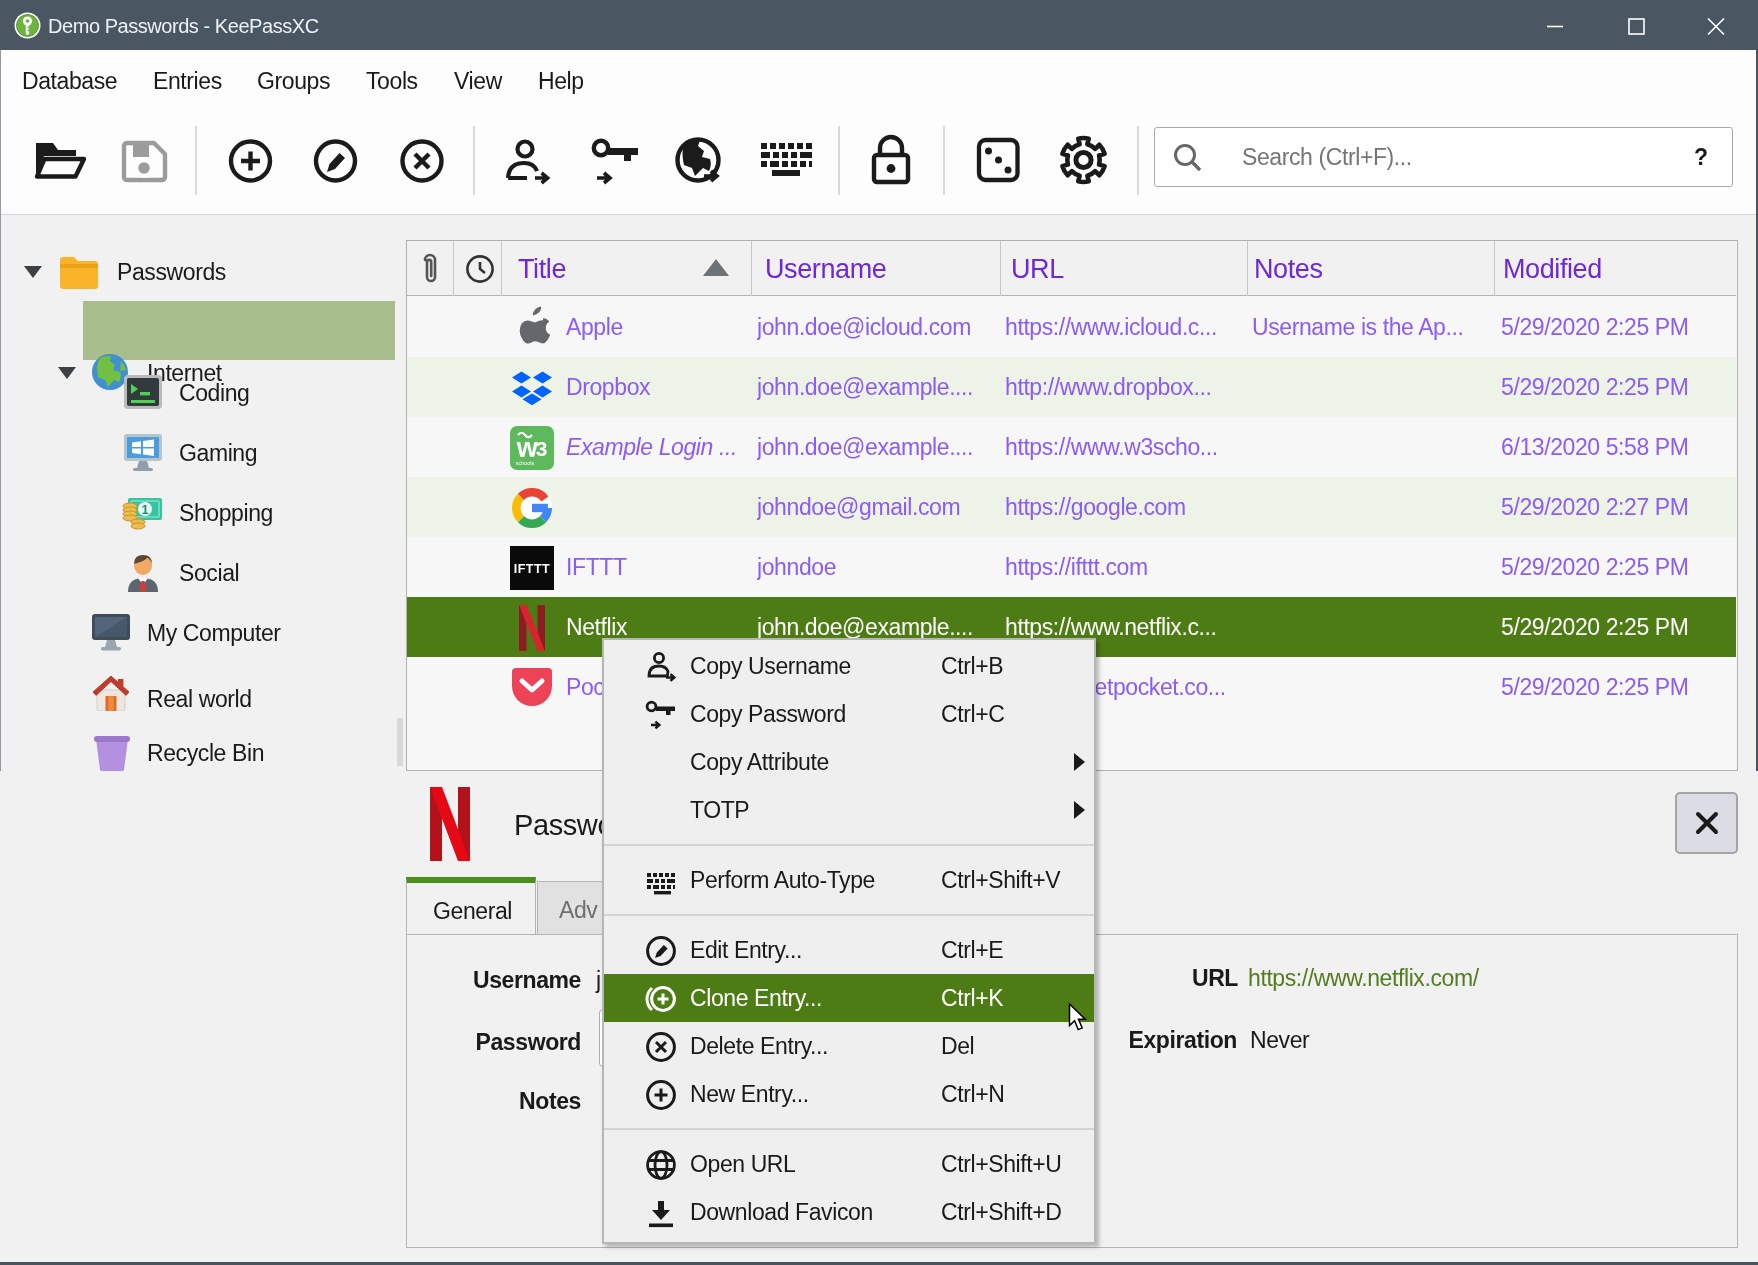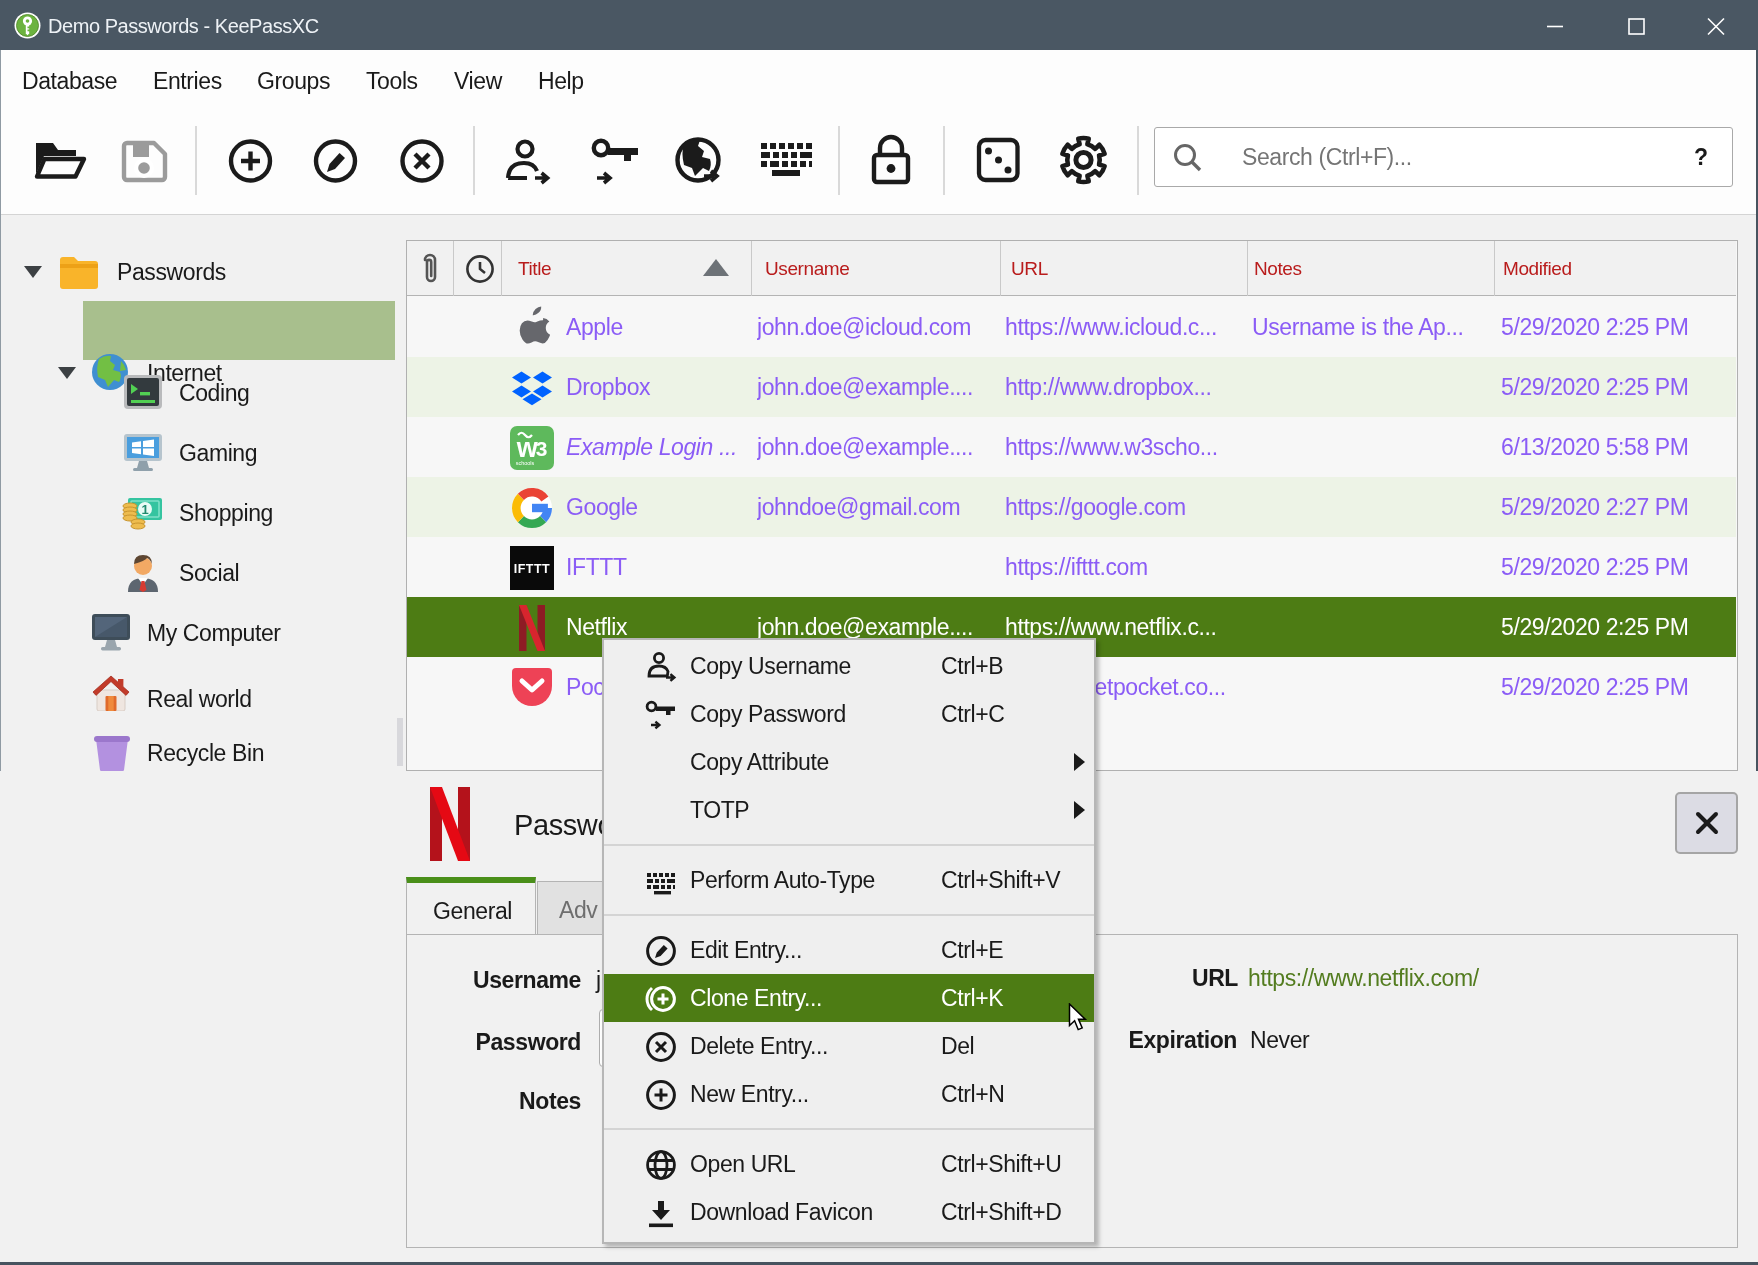--- a/index.html
+++ b/index.html
@@ -22,21 +22,21 @@
 #sidebar { position:absolute; left:1px; top:216px; width:404px; height:1046px; background:#f1f1f1; }
 .trow { position:absolute; height:60px; width:100%; }
 .tlabel { position:absolute; font-size:23px; color:#1a1a1a; letter-spacing:-0.4px; }
 #internet-sel { position:absolute; left:82px; top:85px; width:312px; height:59px; background:#a8bf8d; }
 .texp { position:absolute; width:0; height:0; border-left:9px solid transparent; border-right:9px solid transparent; border-top:12px solid #3c4043; }
 #treescroll { position:absolute; left:396px; top:502px; width:6px; height:48px; background:#d8d8dc; }
 
 #tablewrap { position:absolute; left:406px; top:240px; width:1332px; height:531px; background:#f7f7f7; border:1.5px solid #b0b0b0; }
 #thead { position:absolute; left:0; top:0; width:1329px; height:55px; background:#f1f1f1; border-bottom:1.5px solid #b4b4b4; }
 .hcell { position:absolute; top:0; height:55px; border-right:1px solid #c9c9c9; }
-.hlabel { position:absolute; top:0; height:53px; line-height:56px; font-size:19px; color:#b91c1c; letter-spacing:-0.4px;}
+.hlabel { position:absolute; top:0; height:53px; line-height:56px; font-size:27px; color:#6d28d9; letter-spacing:-0.4px;}
 .row { position:absolute; left:0; width:1329px; height:60px; }
 .cell { position:absolute; top:0; height:60px; line-height:60px; font-size:23px; color:#8b5cf6; white-space:nowrap; overflow:hidden; letter-spacing:-0.4px;}
 .rowsel { background:#4d7c14; }
 .rowsel .cell { color:#ffffff; }
 .rowalt { background:#edf3e6; }
 .favicon { position:absolute; left:103px; top:9px; width:44px; height:44px; overflow:visible; }
 
 #panel { position:absolute; left:0px; top:771px; width:1758px; height:491px; background:#f1f1f1; }
 .blabel { font-size:23px; font-weight:bold; color:#1a1a1a; position:absolute; letter-spacing:-0.4px;}
 .bval { font-size:23px; color:#1a1a1a; position:absolute; letter-spacing:-0.4px;}
@@ -340,31 +340,31 @@
     <svg class="favicon" viewBox="0 0 44 44">
       <circle cx="22" cy="22" r="20" fill="#ffffff"></circle>
       <g fill="none" stroke-width="8.6">
         <path d="M37.7 22 A15.7 15.7 0 0 1 33.1 33.1" stroke="#4285f4"></path>
         <path d="M33.1 33.1 A15.7 15.7 0 0 1 10.9 33.1" stroke="#34a853"></path>
         <path d="M10.9 33.1 A15.7 15.7 0 0 1 10.9 10.9" stroke="#fbbc05"></path>
         <path d="M10.9 10.9 A15.7 15.7 0 0 1 34.9 13.0" stroke="#ea4335"></path>
       </g>
       <rect x="22" y="17.8" width="15.9" height="8.4" fill="#4285f4"></rect>
     </svg>
-    <div class="cell" style="left:159px;width:180px;">Google</div>
     <div class="cell" style="left:350px;width:238px;">johndoe@gmail.com</div>
     <div class="cell" style="left:598px;width:232px;">https://google.com</div>
     <div class="cell" style="left:1094px;width:230px;">5/29/2020 2:27 PM</div>
   </div>
   <div class="row" style="top:295.5px;">
     <svg class="favicon" viewBox="0 0 44 44">
         <rect x="0" y="0" width="44" height="44" fill="#0a0a0a"></rect>
         <text x="22" y="27" font-size="12.5" font-weight="bold" fill="#ffffff" text-anchor="middle" font-family="Liberation Sans" letter-spacing="0.5">IFTTT</text>
       </svg>
     <div class="cell" style="left:159px;width:180px;">IFTTT</div>
+    <div class="cell" style="left:350px;width:238px;">johndoe</div>
     <div class="cell" style="left:598px;width:232px;">https://ifttt.com</div>
     <div class="cell" style="left:1094px;width:230px;">5/29/2020 2:25 PM</div>
   </div>
   <div class="row rowsel" style="top:355.5px;">
     <svg class="favicon" viewBox="0 0 44 44">
       <g transform="translate(9,-3)">
         <path d="M0 2 H7.5 V48 H0 Z" fill="#8d1c24"></path>
         <path d="M18.5 2 H26 V48 H18.5 Z" fill="#8d1c24"></path>
         <path d="M0 2 H7.5 L26 48 H18.5 Z" fill="#d7252e"></path>
       </g>

